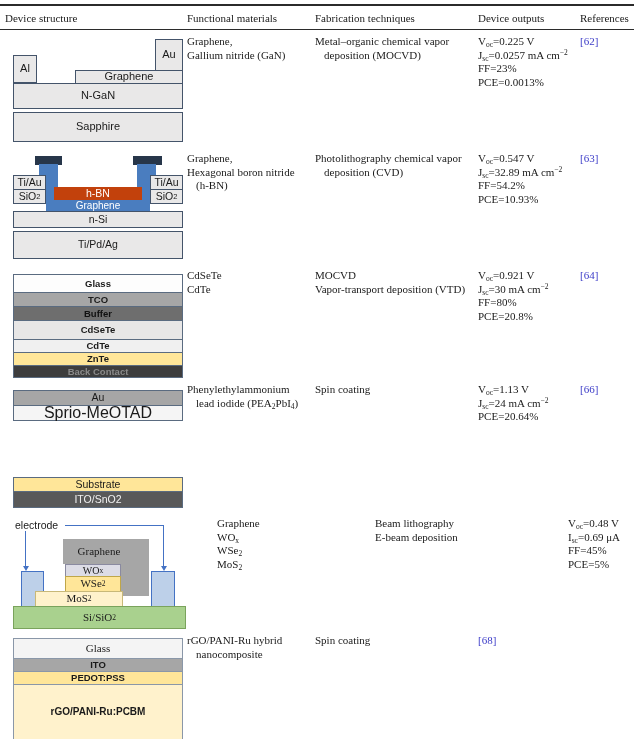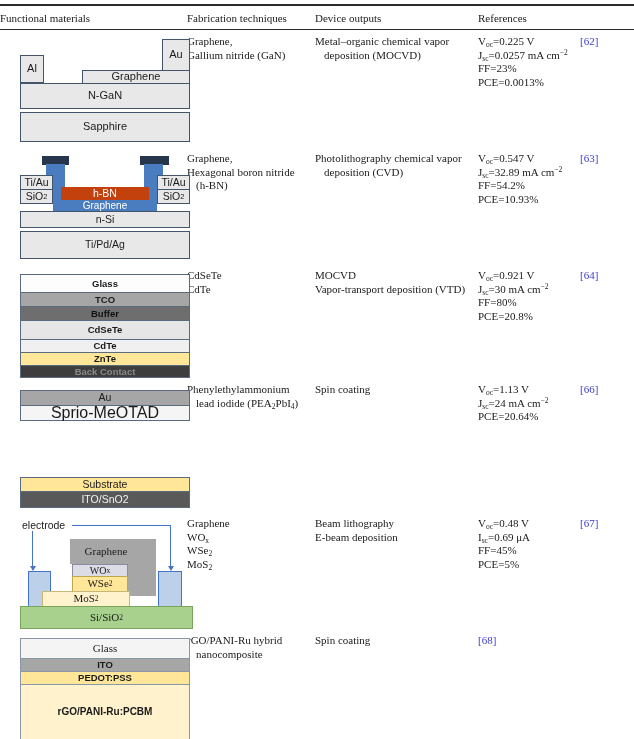--- a/index.html
+++ b/index.html
@@ -7,31 +7,31 @@
          font-family:"Liberation Serif",serif;color:#1a1a1a;}
   .tbl{margin-top:4px;border-top:2px solid #2b2b2b;}
   .hrow,.row{display:grid;grid-template-columns:187px 128px 163px 102px 54px;}
   .hrow{border-bottom:1px solid #2b2b2b;}
   .hcell{font-size:11px;padding:6px 2px 5px 0;}
   .hcell.first{padding-left:5px;}
   .row{align-items:start;}
   .r1,.r2{min-height:117px;}
   .r3{min-height:106px;}
   .r4{min-height:129px;}
-  .r5{min-height:110px;}
+  .r5{min-height:110px;gap:30px;}
   .r6{min-height:123px;}
   .tcell{font-size:11px;line-height:13.5px;padding:5px 6px 0 0;}
   .hang{padding-left:9px;text-indent:-9px;}
   .ref{color:#3b3bc8;}
   sub{font-size:7.5px;vertical-align:-2px;line-height:0;}
   sup{font-size:7.5px;vertical-align:4px;line-height:0;}
   .refcell{padding-right:0;}
 
   
-  .struct{position:relative;padding-left:20px;}
+  .struct{position:relative;padding-left:13px;}
   .diag{position:relative;font-family:"Liberation Sans",sans-serif;}
   .diag .bx{position:absolute;box-sizing:border-box;display:flex;align-items:center;justify-content:center;
             white-space:nowrap;overflow:visible;}
   .lt{background:#e9e8e8;border:1px solid #44546a;color:#1a1a1a;}
 
   
   .d1{width:170px;height:104px;margin-top:4px;font-size:11px;}
   .d1 .au{left:142px;top:0;width:28px;height:32px;}
   .d1 .al{left:0;top:16px;width:24px;height:28px;}
   .d1 .graphene{left:62px;top:31px;width:108px;height:14px;}
@@ -102,20 +102,21 @@
   .d6 .pedot{top:33px;height:14px;background:#ffe699;}
   .d6 .rgo{top:46px;height:56px;background:#fff2cc;font-size:10px;}
 </style>
 </head>
 <body>
 
 <div class="sheet">
   <div class="tbl">
 
     <div class="hrow">
+      <div class="hcell first">Device structure</div>
       <div class="hcell">Functional materials</div>
       <div class="hcell">Fabrication techniques</div>
       <div class="hcell">Device outputs</div>
       <div class="hcell">References</div>
     </div>
 
     <div class="row r1">
       <div class="tcell struct">
         <div class="diag d1">
           <div class="bx lt au">Au</div>

